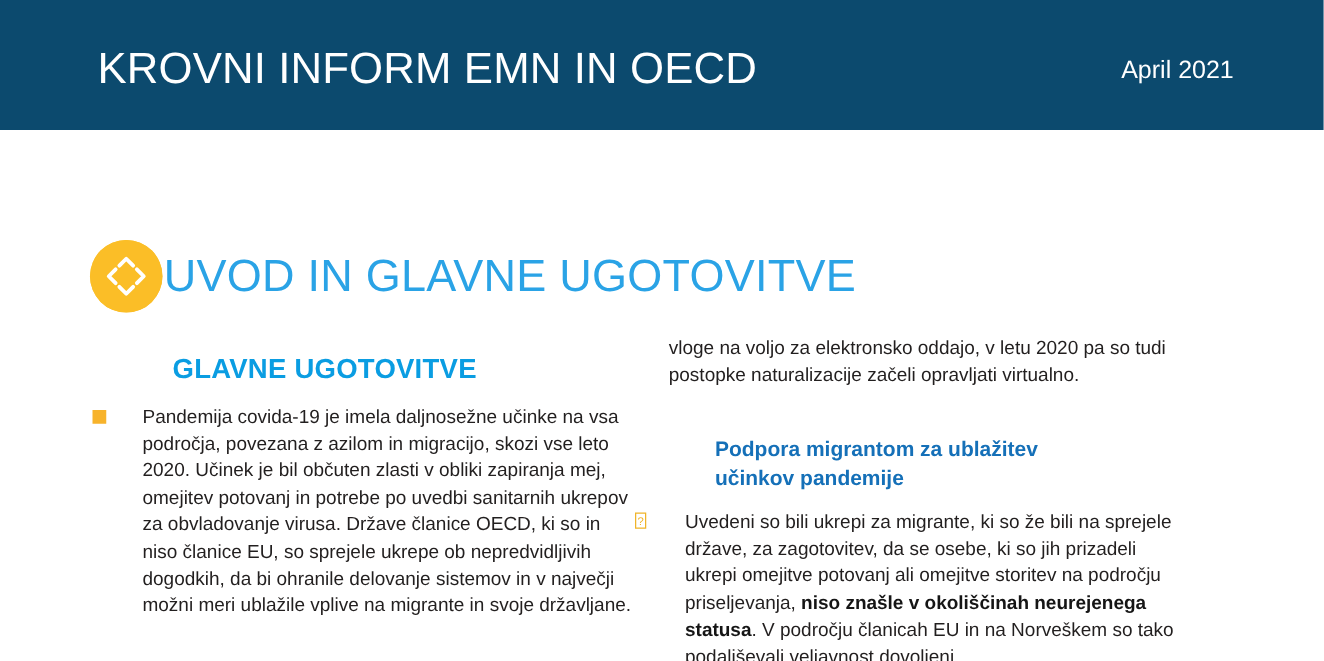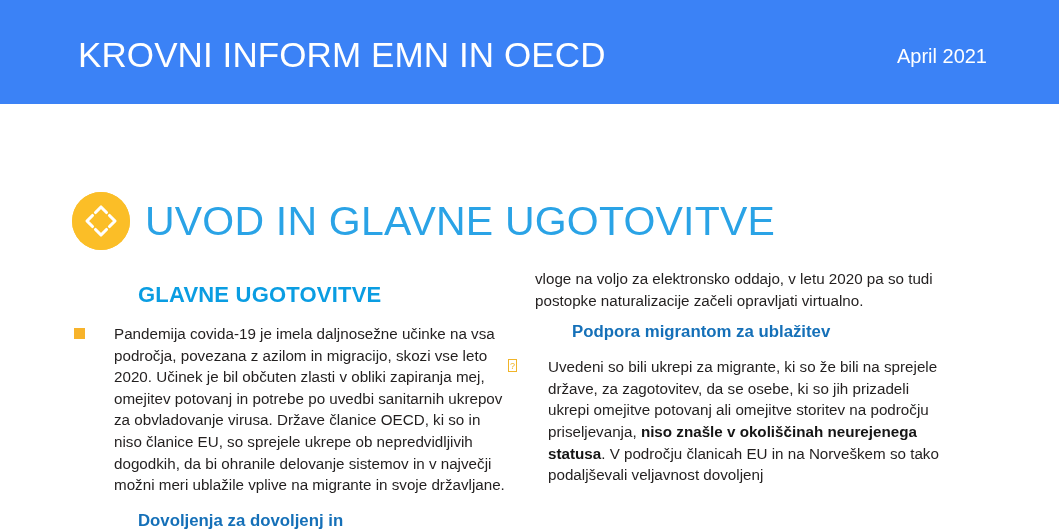--- a/index.html
+++ b/index.html
@@ -24,21 +24,21 @@
     background: #ffffff;
   }
 
   
   .header-banner {
     position: absolute;
     left: 0;
     top: 0;
     width: 1059px;
     height: 104px;
-    background: #3b82f6;
+    background: #0c4a6e;
   }
   .header-title {
     position: absolute;
     left: 78px;
     top: 36px;
     font-size: 35px;
     font-weight: 400;
     color: #ffffff;
     letter-spacing: 0.1px;
     white-space: nowrap;
@@ -68,22 +68,22 @@
     height: 58px;
     border-radius: 50%;
     background: #fbbe27;
     flex: 0 0 auto;
     display: block;
   }
   .section-icon svg {
     display: block;
   }
   .section-title {
-    margin-left: 15px;
-    font-size: 41px;
+    margin-left: 1px;
+    font-size: 36px;
     font-weight: 400;
     color: #2aa3e6;
     letter-spacing: 0.2px;
     white-space: nowrap;
     line-height: 34px;
   }
 
   
   .col {
     position: absolute;
@@ -110,21 +110,21 @@
     margin: 16px 0 17px 0;
     letter-spacing: 0.2px;
   }
 
   .sub-heading {
     color: #1570b8;
     font-weight: bold;
     font-size: 16.8px;
     line-height: 23px;
     padding-left: 64px;
-    margin: 9px 0 6px 0;
+    margin: 37px 0 6px 0;
   }
   .sub-heading-right {
     padding-left: 64px;
   }
 
   
   .bullet-row {
     position: relative;
     padding-left: 27px;
     margin: 0;
@@ -206,20 +206,21 @@
     <div class="sub-heading">Dovoljenja za dovoljenj in</div>
 
   </div>
 
   <div class="col col-right">
 
     <p class="cont-para">vloge na voljo za elektronsko oddajo, v letu 2020 pa so tudi postopke naturalizacije začeli opravljati virtualno.</p>
 
     <div class="sub-heading sub-heading-right">
       <span>Podpora migrantom za ublažitev</span><br>
+      <span>učinkov pandemije</span>
     </div>
 
     <div class="bullet-row">
       <span class="bullet-tofu">?</span>
       <p><span>Uvedeni so bili ukrepi za migrante, ki so že bili na sprejele države, za zagotovitev, da se osebe, ki so jih prizadeli ukrepi omejitve potovanj ali omejitve storitev na področju priseljevanja, </span><b class="strong">niso znašle v okoliščinah neurejenega statusa</b><span>. V področju članicah EU in na</span> <span>Norveškem so tako podaljševali veljavnost dovoljenj</span></p>
     </div>
 
   </div>
 
 </div>

